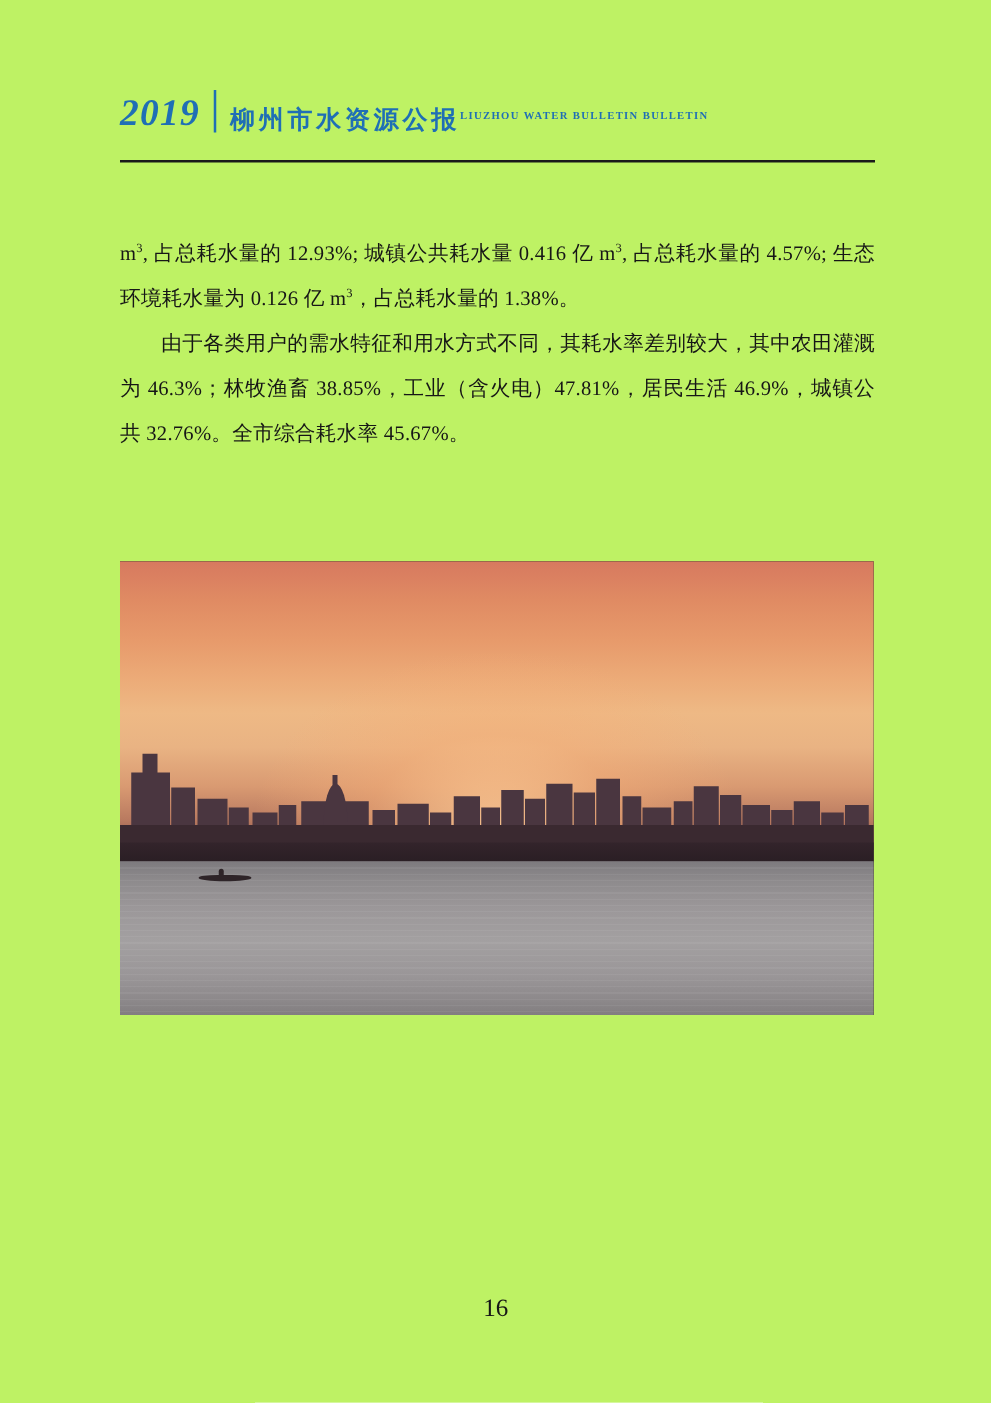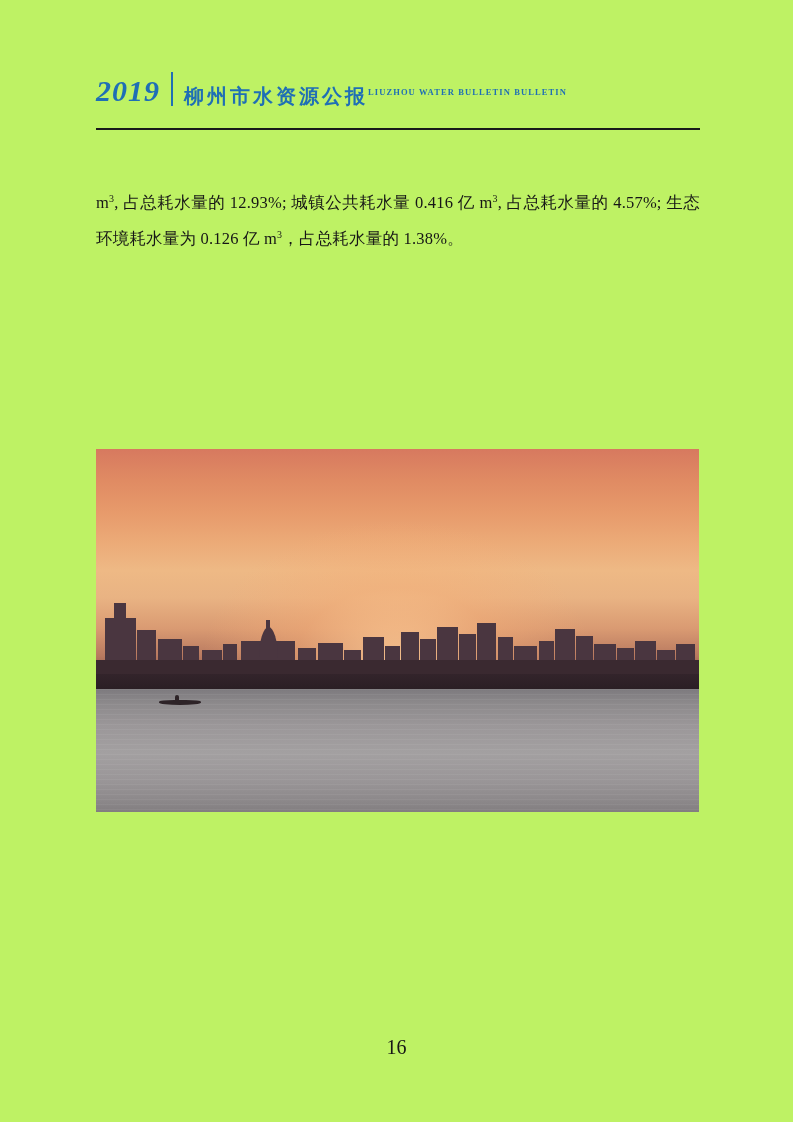--- a/index.html
+++ b/index.html
@@ -263,20 +263,21 @@
       <div class="header-titles">
         <div class="header-cn">柳州市水资源公报</div>
         <div class="header-en">LIUZHOU  WATER  BULLETIN  BULLETIN</div>
       </div>
     </div>
     <div class="header-rule"></div>
   </div>
 
   <div class="content">
     <p class="body-text"><span>m</span><sup>3</sup><span>, 占总耗水量的 12.93%; 城镇公共耗水量 0.416 亿 m</span><sup>3</sup><span>, 占总耗水量的 4.57%; 生态环境耗水量为 0.126 亿 m</span><sup>3</sup><span>，占总耗水量的 1.38%。</span></p>
+    <p class="body-text indent">由于各类用户的需水特征和用水方式不同，其耗水率差别较大，其中农田灌溉为 46.3%；林牧渔畜 38.85%，工业（含火电）47.81%，居民生活 46.9%，城镇公共 32.76%。全市综合耗水率 45.67%。</p>
   </div>
 
   <div class="photo-wrap">
     <div class="photo">
       <div class="sky"></div>
       <div class="sky-glow"></div>
 
       <div class="skyline">
 
         <div class="bld" style="left:1.5%;  width:5.2%;  height:62%;"></div>

